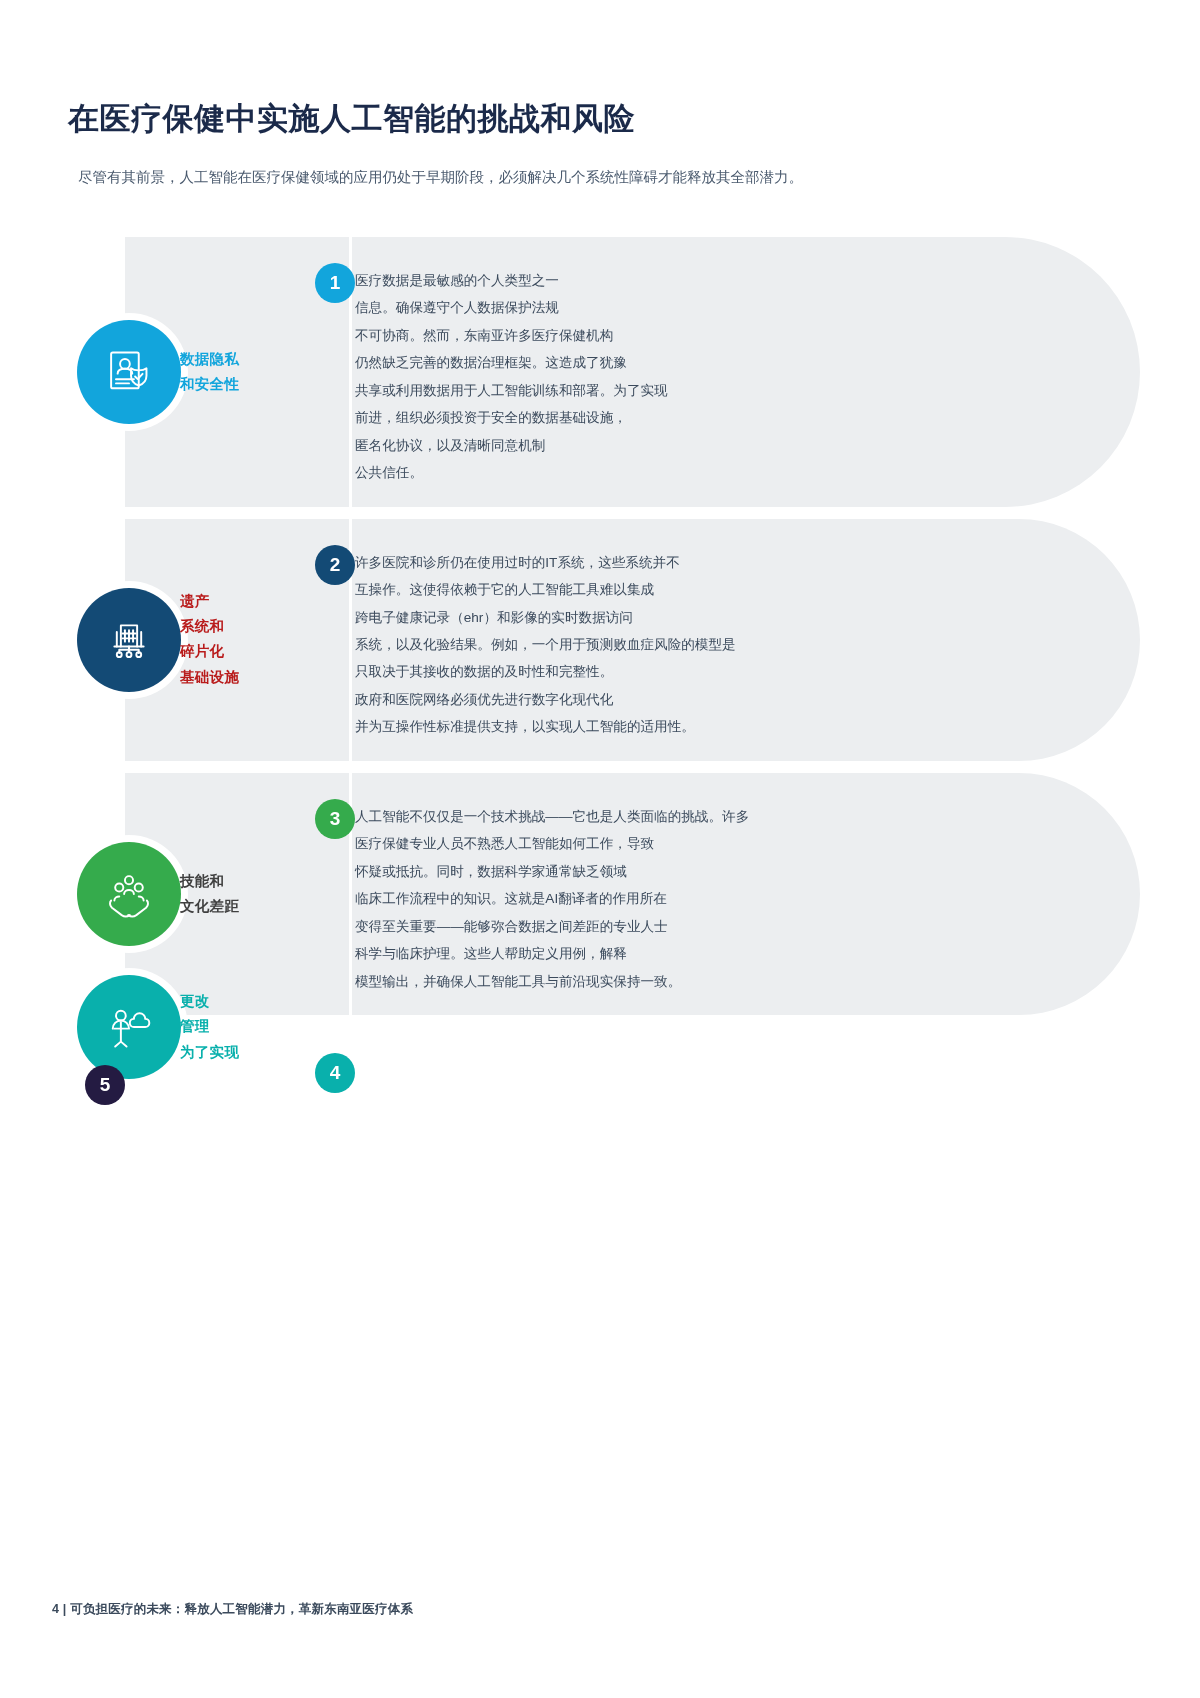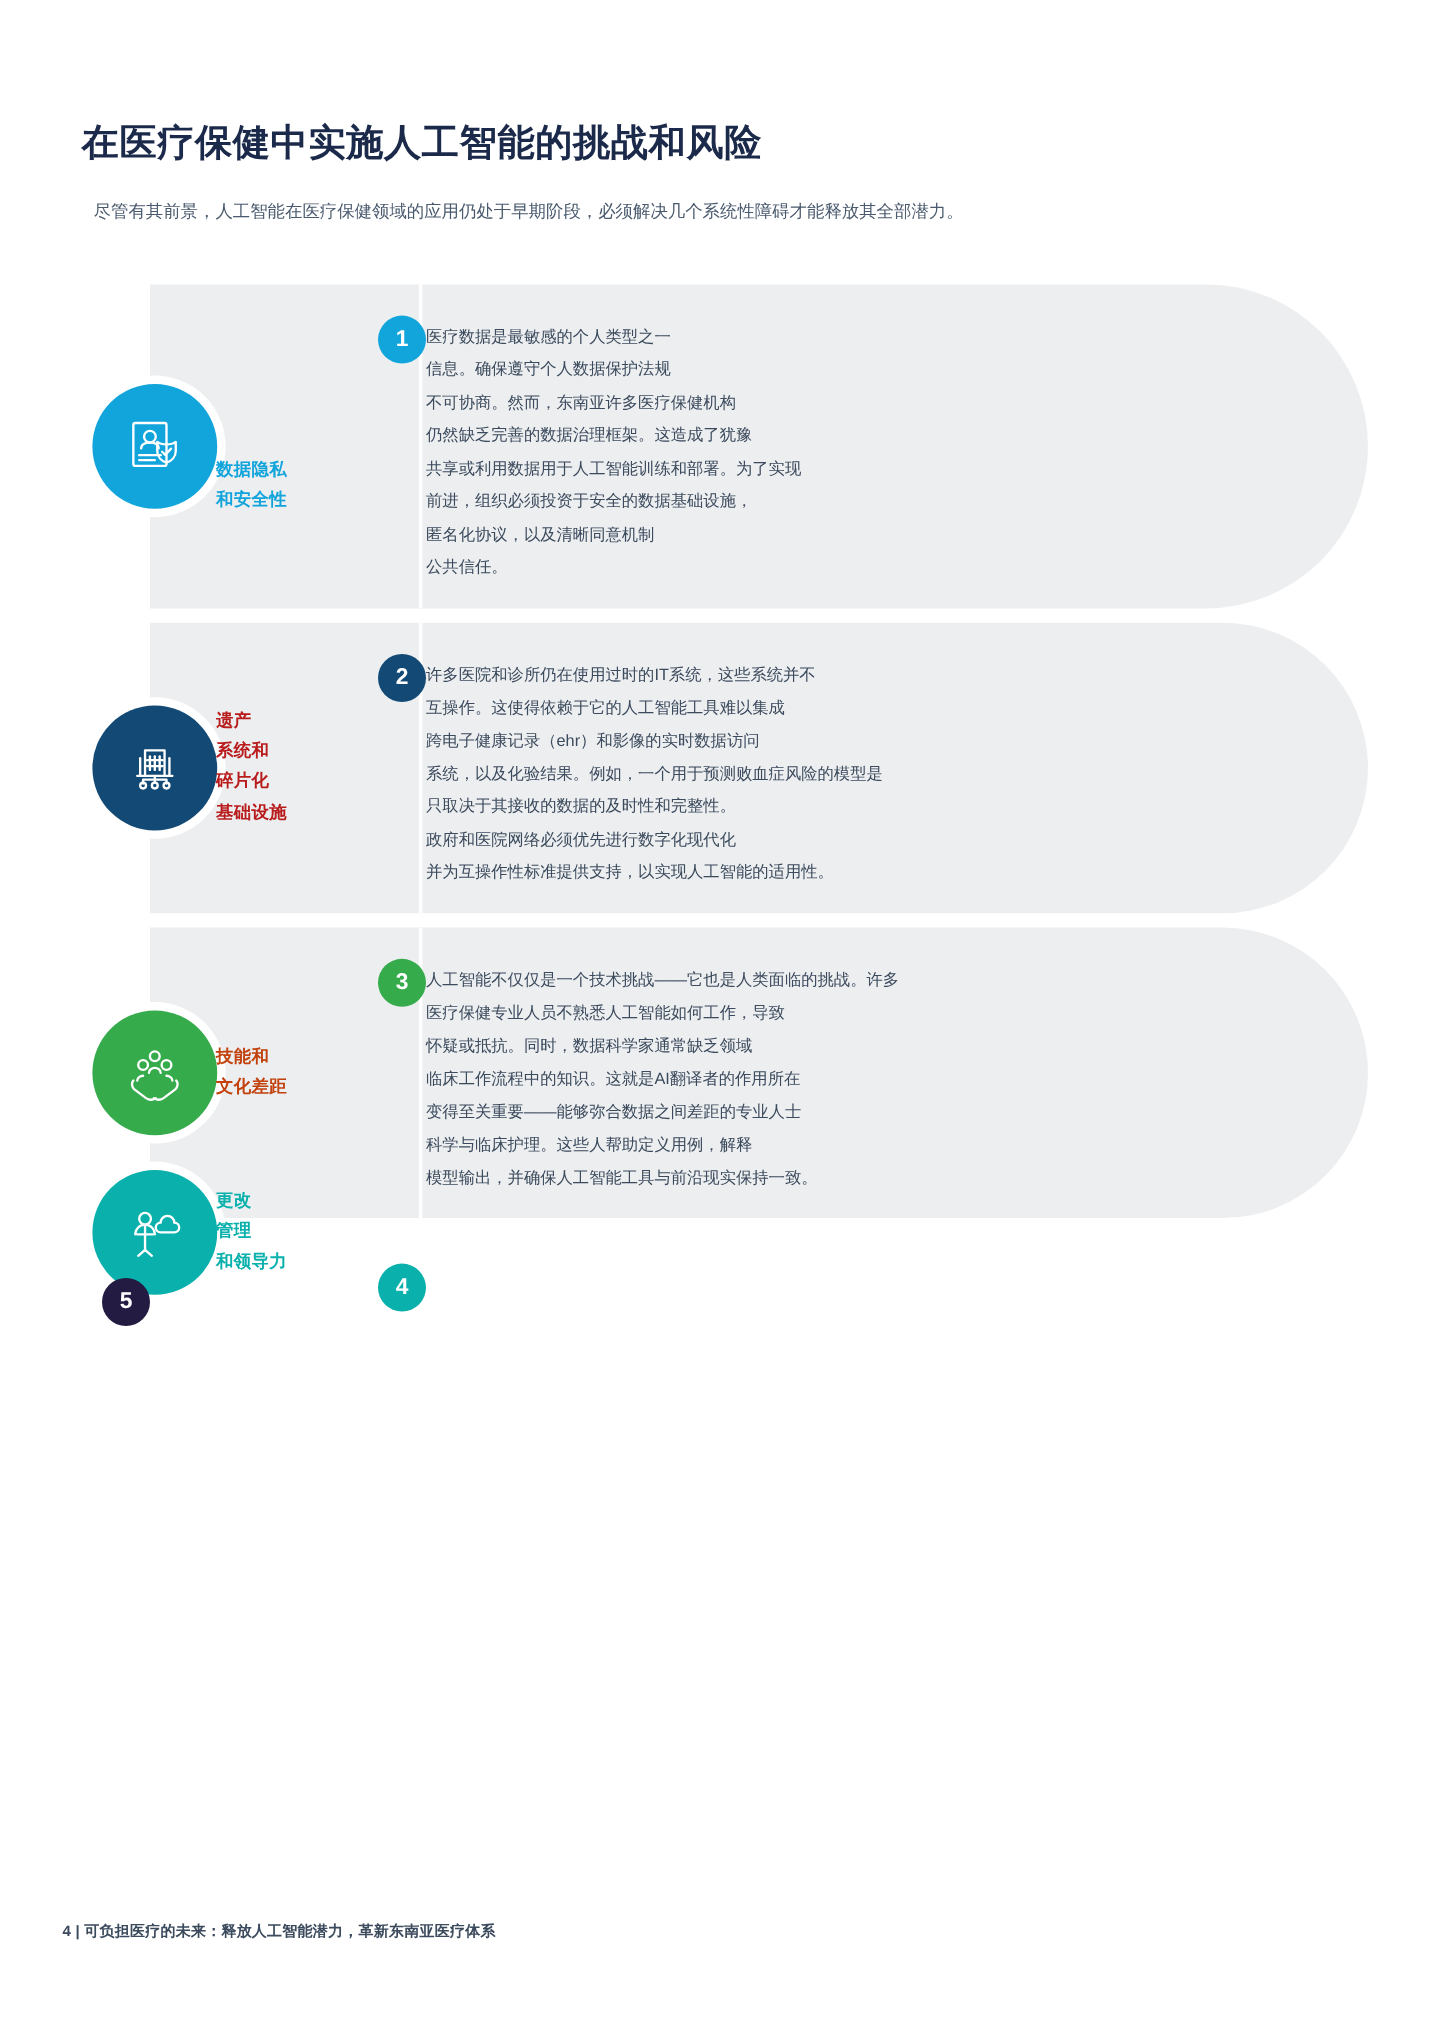--- a/index.html
+++ b/index.html
@@ -184,21 +184,21 @@
     <svg viewBox="0 0 64 64" fill="none" stroke="#ffffff" stroke-width="2.4" stroke-linecap="round" stroke-linejoin="round">
       <rect x="10" y="8" width="34" height="44" rx="2"></rect>
       <circle cx="27" cy="22" r="6"></circle>
       <path d="M18 34c0-4 4-6 9-6s9 2 9 6"></path>
       <line x1="16" y1="41" x2="38" y2="41"></line>
       <line x1="16" y1="46" x2="32" y2="46"></line>
       <path d="M44 30c4.5 0 8-1.4 9.5-2.6v9.2c0 6.2-4.6 10.4-9.5 12-4.9-1.6-9.5-5.8-9.5-12v-9.2C36 28.6 39.5 30 44 30z" fill="none"></path>
       <path d="M39.5 37.5l3.2 3.2 6-6.4"></path>
     </svg>
             </div>
-        <div class="card-label" style="color: rgb(18, 165, 220); margin-top: 33px;">数据隐私
+        <div class="card-label" style="color: rgb(18, 165, 220);">数据隐私
 和安全性</div>
       </div>
       <div class="card-divider"></div>
       <div class="card-right">
         <div class="badge" style="background: rgb(18, 165, 220);">1</div>
         <div class="card-body">医疗数据是最敏感的个人类型之一
 信息。确保遵守个人数据保护法规
 不可协商。然而，东南亚许多医疗保健机构
 仍然缺乏完善的数据治理框架。这造成了犹豫
 共享或利用数据用于人工智能训练和部署。为了实现
@@ -255,21 +255,21 @@
       <circle cx="32" cy="15" r="5"></circle>
       <circle cx="20" cy="24" r="5"></circle>
       <circle cx="44" cy="24" r="5"></circle>
       <path d="M26 32c0-3 3-5 6-5s6 2 6 5"></path>
       <path d="M14 40c0-3 3-5 6-5"></path>
       <path d="M50 40c0-3-3-5-6-5"></path>
       <path d="M10 40c-2 2-2 6 1 9l12 9c3 2 7 2 10 0"></path>
       <path d="M54 40c2 2 2 6-1 9l-12 9c-3 2-7 2-10 0"></path>
     </svg>
             </div>
-        <div class="card-label" style="color: #c2410c;">技能和
+        <div class="card-label" style="color: #404040;">技能和
 文化差距</div>
       </div>
       <div class="card-divider"></div>
       <div class="card-right">
         <div class="badge" style="background: rgb(53, 171, 76);">3</div>
         <div class="card-body">人工智能不仅仅是一个技术挑战——它也是人类面临的挑战。许多
 医疗保健专业人员不熟悉人工智能如何工作，导致
 怀疑或抵抗。同时，数据科学家通常缺乏领域
 临床工作流程中的知识。这就是AI翻译者的作用所在
 变得至关重要——能够弥合数据之间差距的专业人士
@@ -286,21 +286,21 @@
       <path d="M38 22c0-3.9 3.1-7 7-7s7 3.1 7 7c2.8 0 5 2.2 5 5s-2.2 5-5 5H38c-2.8 0-5-2.2-5-5s2.2-5 5-5z"></path>
       <circle cx="22" cy="18" r="6"></circle>
       <path d="M22 26v24"></path>
       <path d="M12 34c0-5.5 4.5-10 10-10s10 4.5 10 10"></path>
       <line x1="14" y1="34" x2="30" y2="34"></line>
       <path d="M22 50l-7 6M22 50l7 6"></path>
     </svg>
             </div>
         <div class="card-label" style="color: rgb(9, 176, 172);">更改
 管理
-和领导力</div>
+为了实现</div>
       </div>
       <div class="card-divider"></div>
       <div class="card-right">
         <div class="badge" style="background: rgb(9, 176, 172);">4</div>
       </div>
     </div>
       </div>
       <div class="card">
     <div class="card-bg">
       <div class="card-divider"></div>

